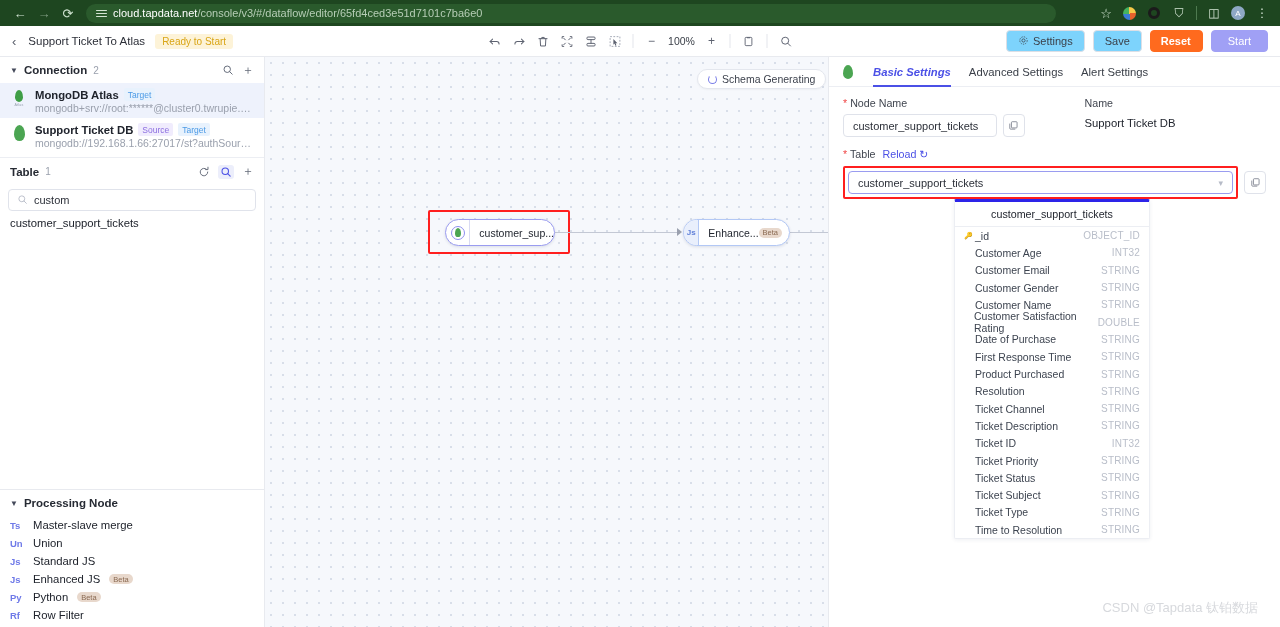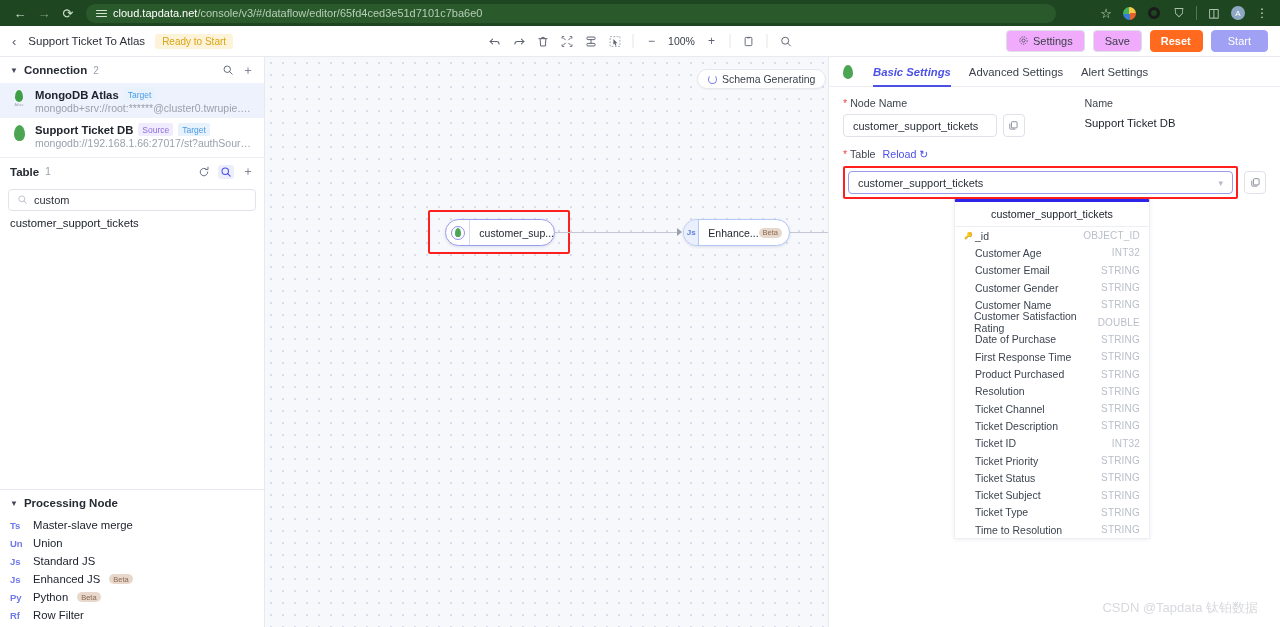--- a/index.html
+++ b/index.html
@@ -64,21 +64,21 @@
     width: 22px; height: 22px; display: flex; align-items: center; justify-content: center;
     color: #5d6270; font-size: 12px; cursor: pointer; border-radius: 3px;
   }
   .tool svg { display: block; }
   .zoomlabel { font-size: 10.5px; color: #3b4049; width: 34px; text-align: center; }
   .tsep { width: 1px; height: 14px; background: #e4e6eb; margin: 0 5px; }
   .appbar-right { margin-left: auto; display: flex; align-items: center; gap: 8px; }
   .btn {
     height: 22px; padding: 0 11px; border-radius: 4px; font-size: 11px;
     display: flex; align-items: center; gap: 4px; cursor: pointer; border: 1px solid #dcdfe6;
-    background: #f0abfc; color: #3b4049;
+    background: #7dd3fc; color: #3b4049;
   }
   .btn.primary { background: #ff6a1e; border-color: #ff6a1e; color: #fff; font-weight: 600; padding-left: 10px; }
   .btn.start { background: #a0a0f5; border-color: #a0a0f5; color: #fff; font-weight: 400; padding: 0 16px;}
 
   
   .body-wrap { display: flex; height: 570px; }
   .sidebar { width: 265px; border-right: 1px solid #e8eaef; background: #fff;
     display: flex; flex-direction: column; position: relative; }
   .canvas { flex: 1; position: relative;
     background-color: #f6f8fc;

